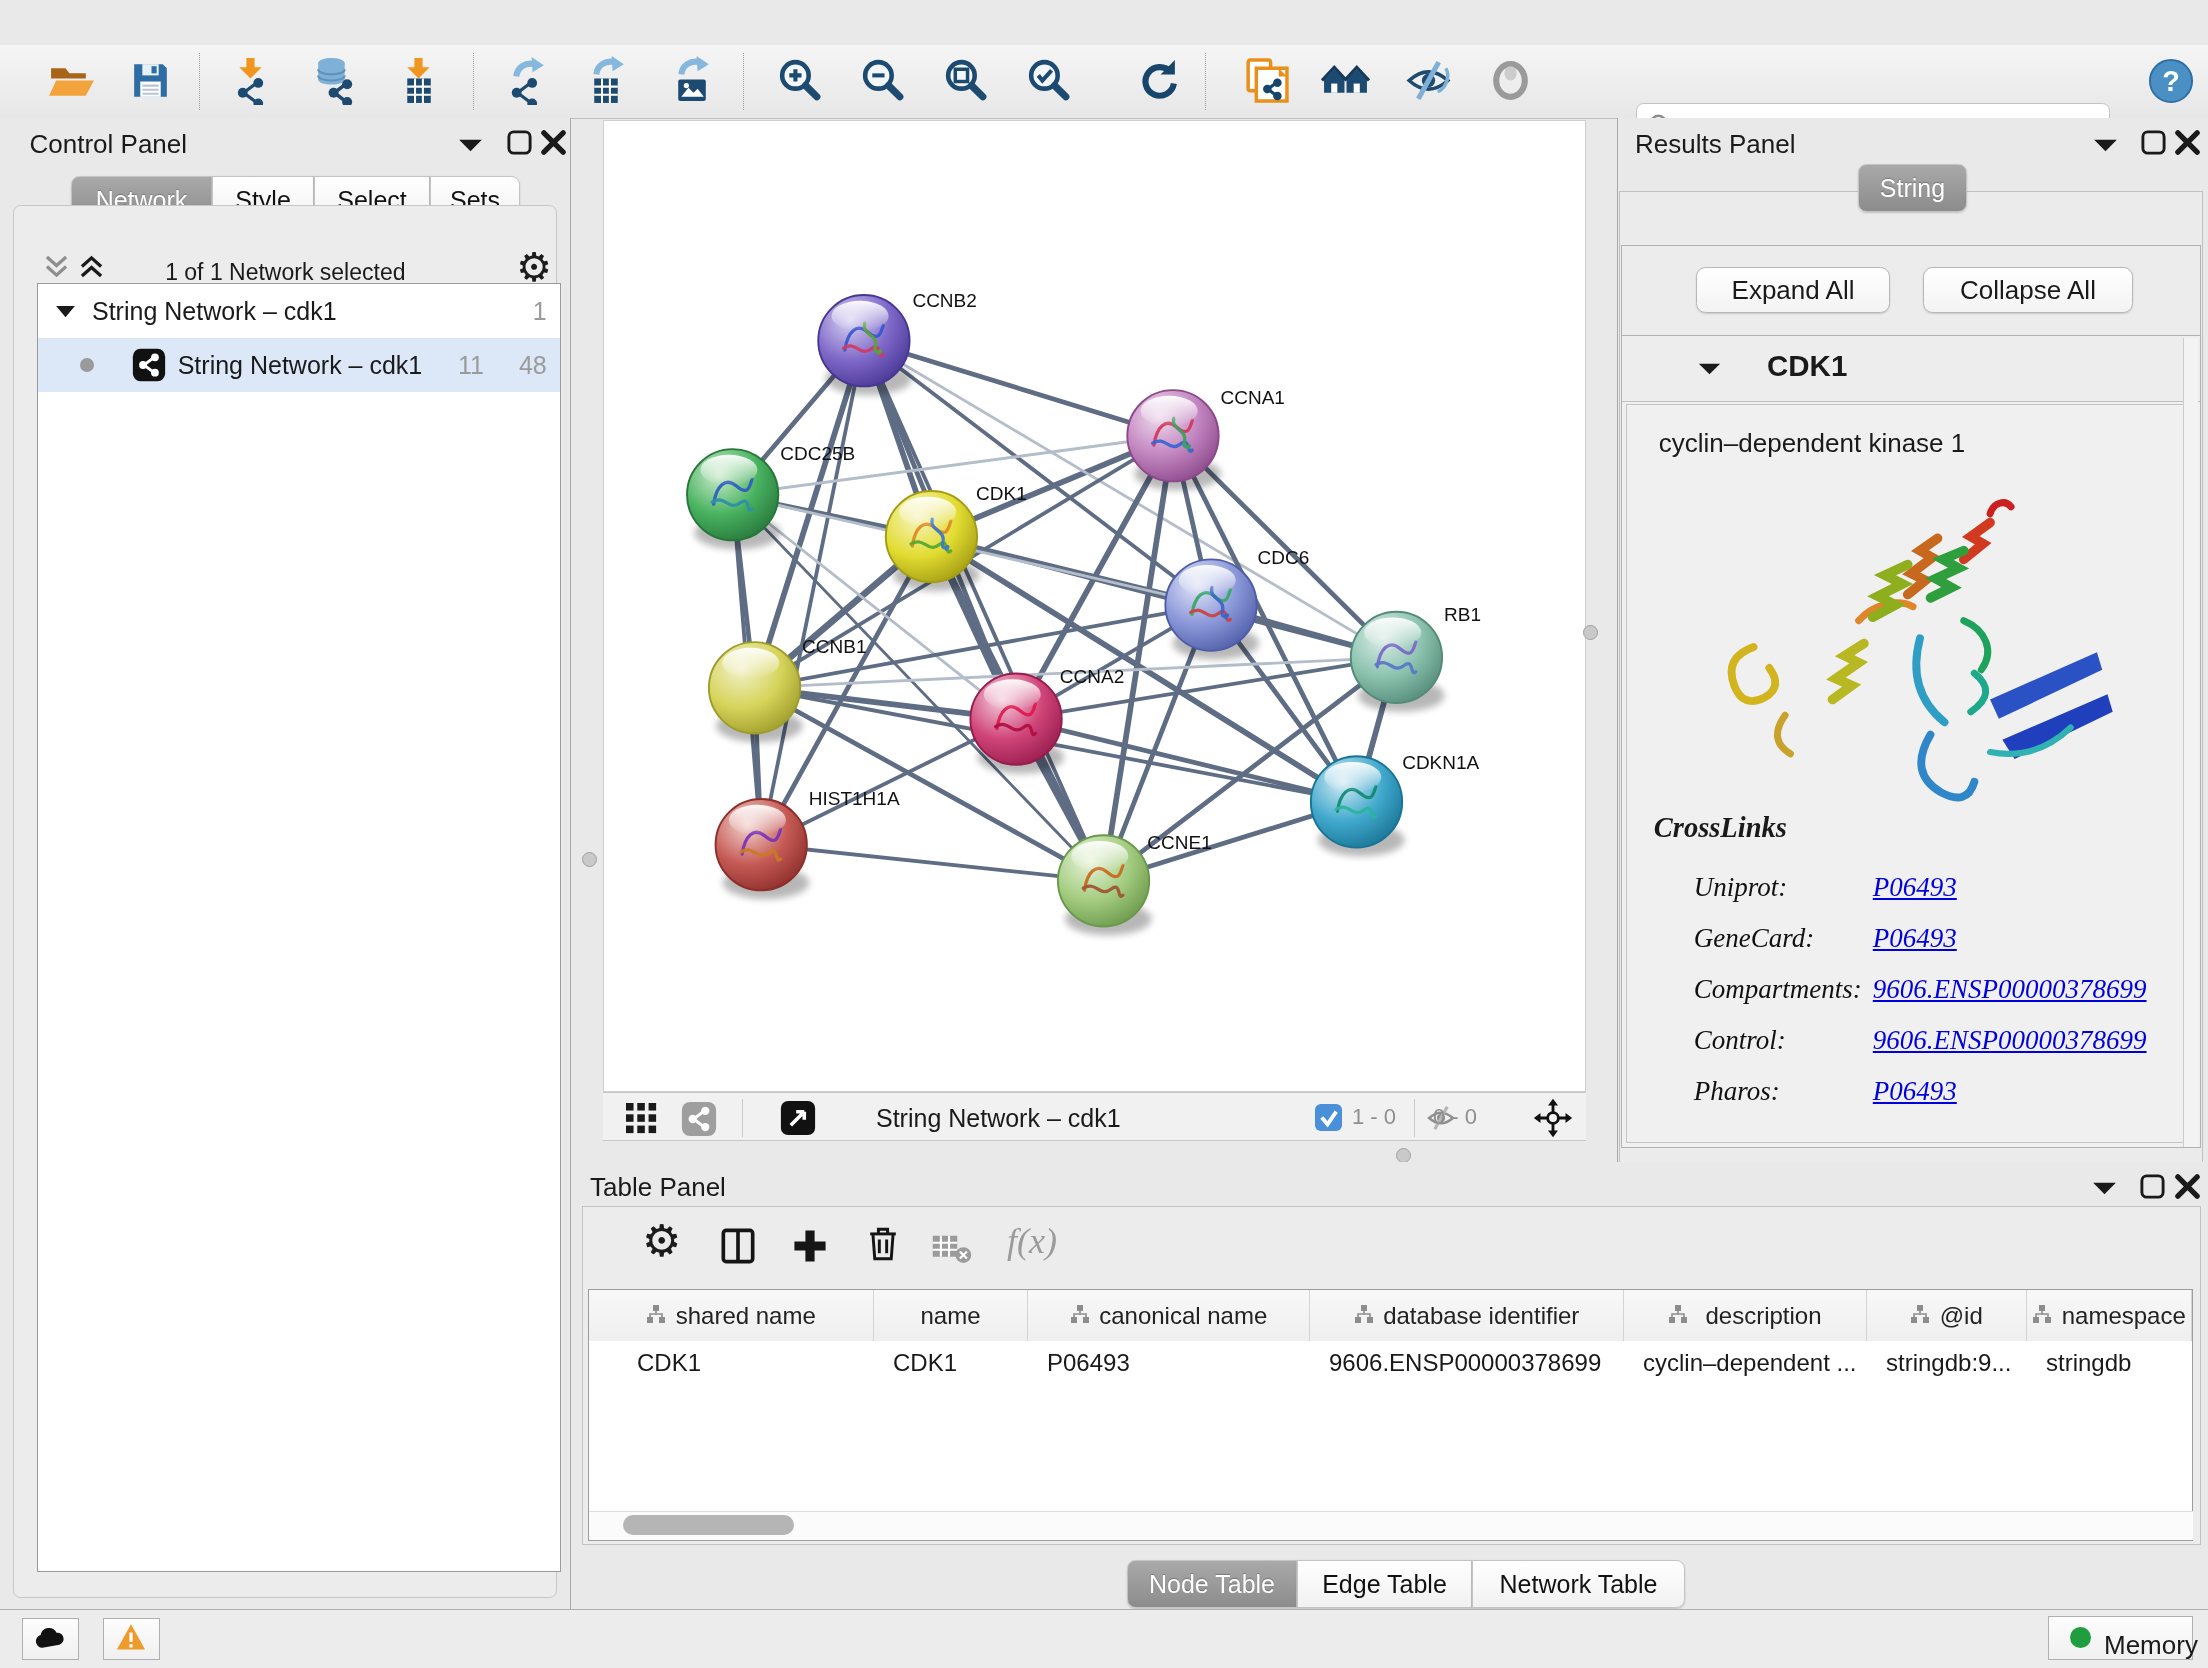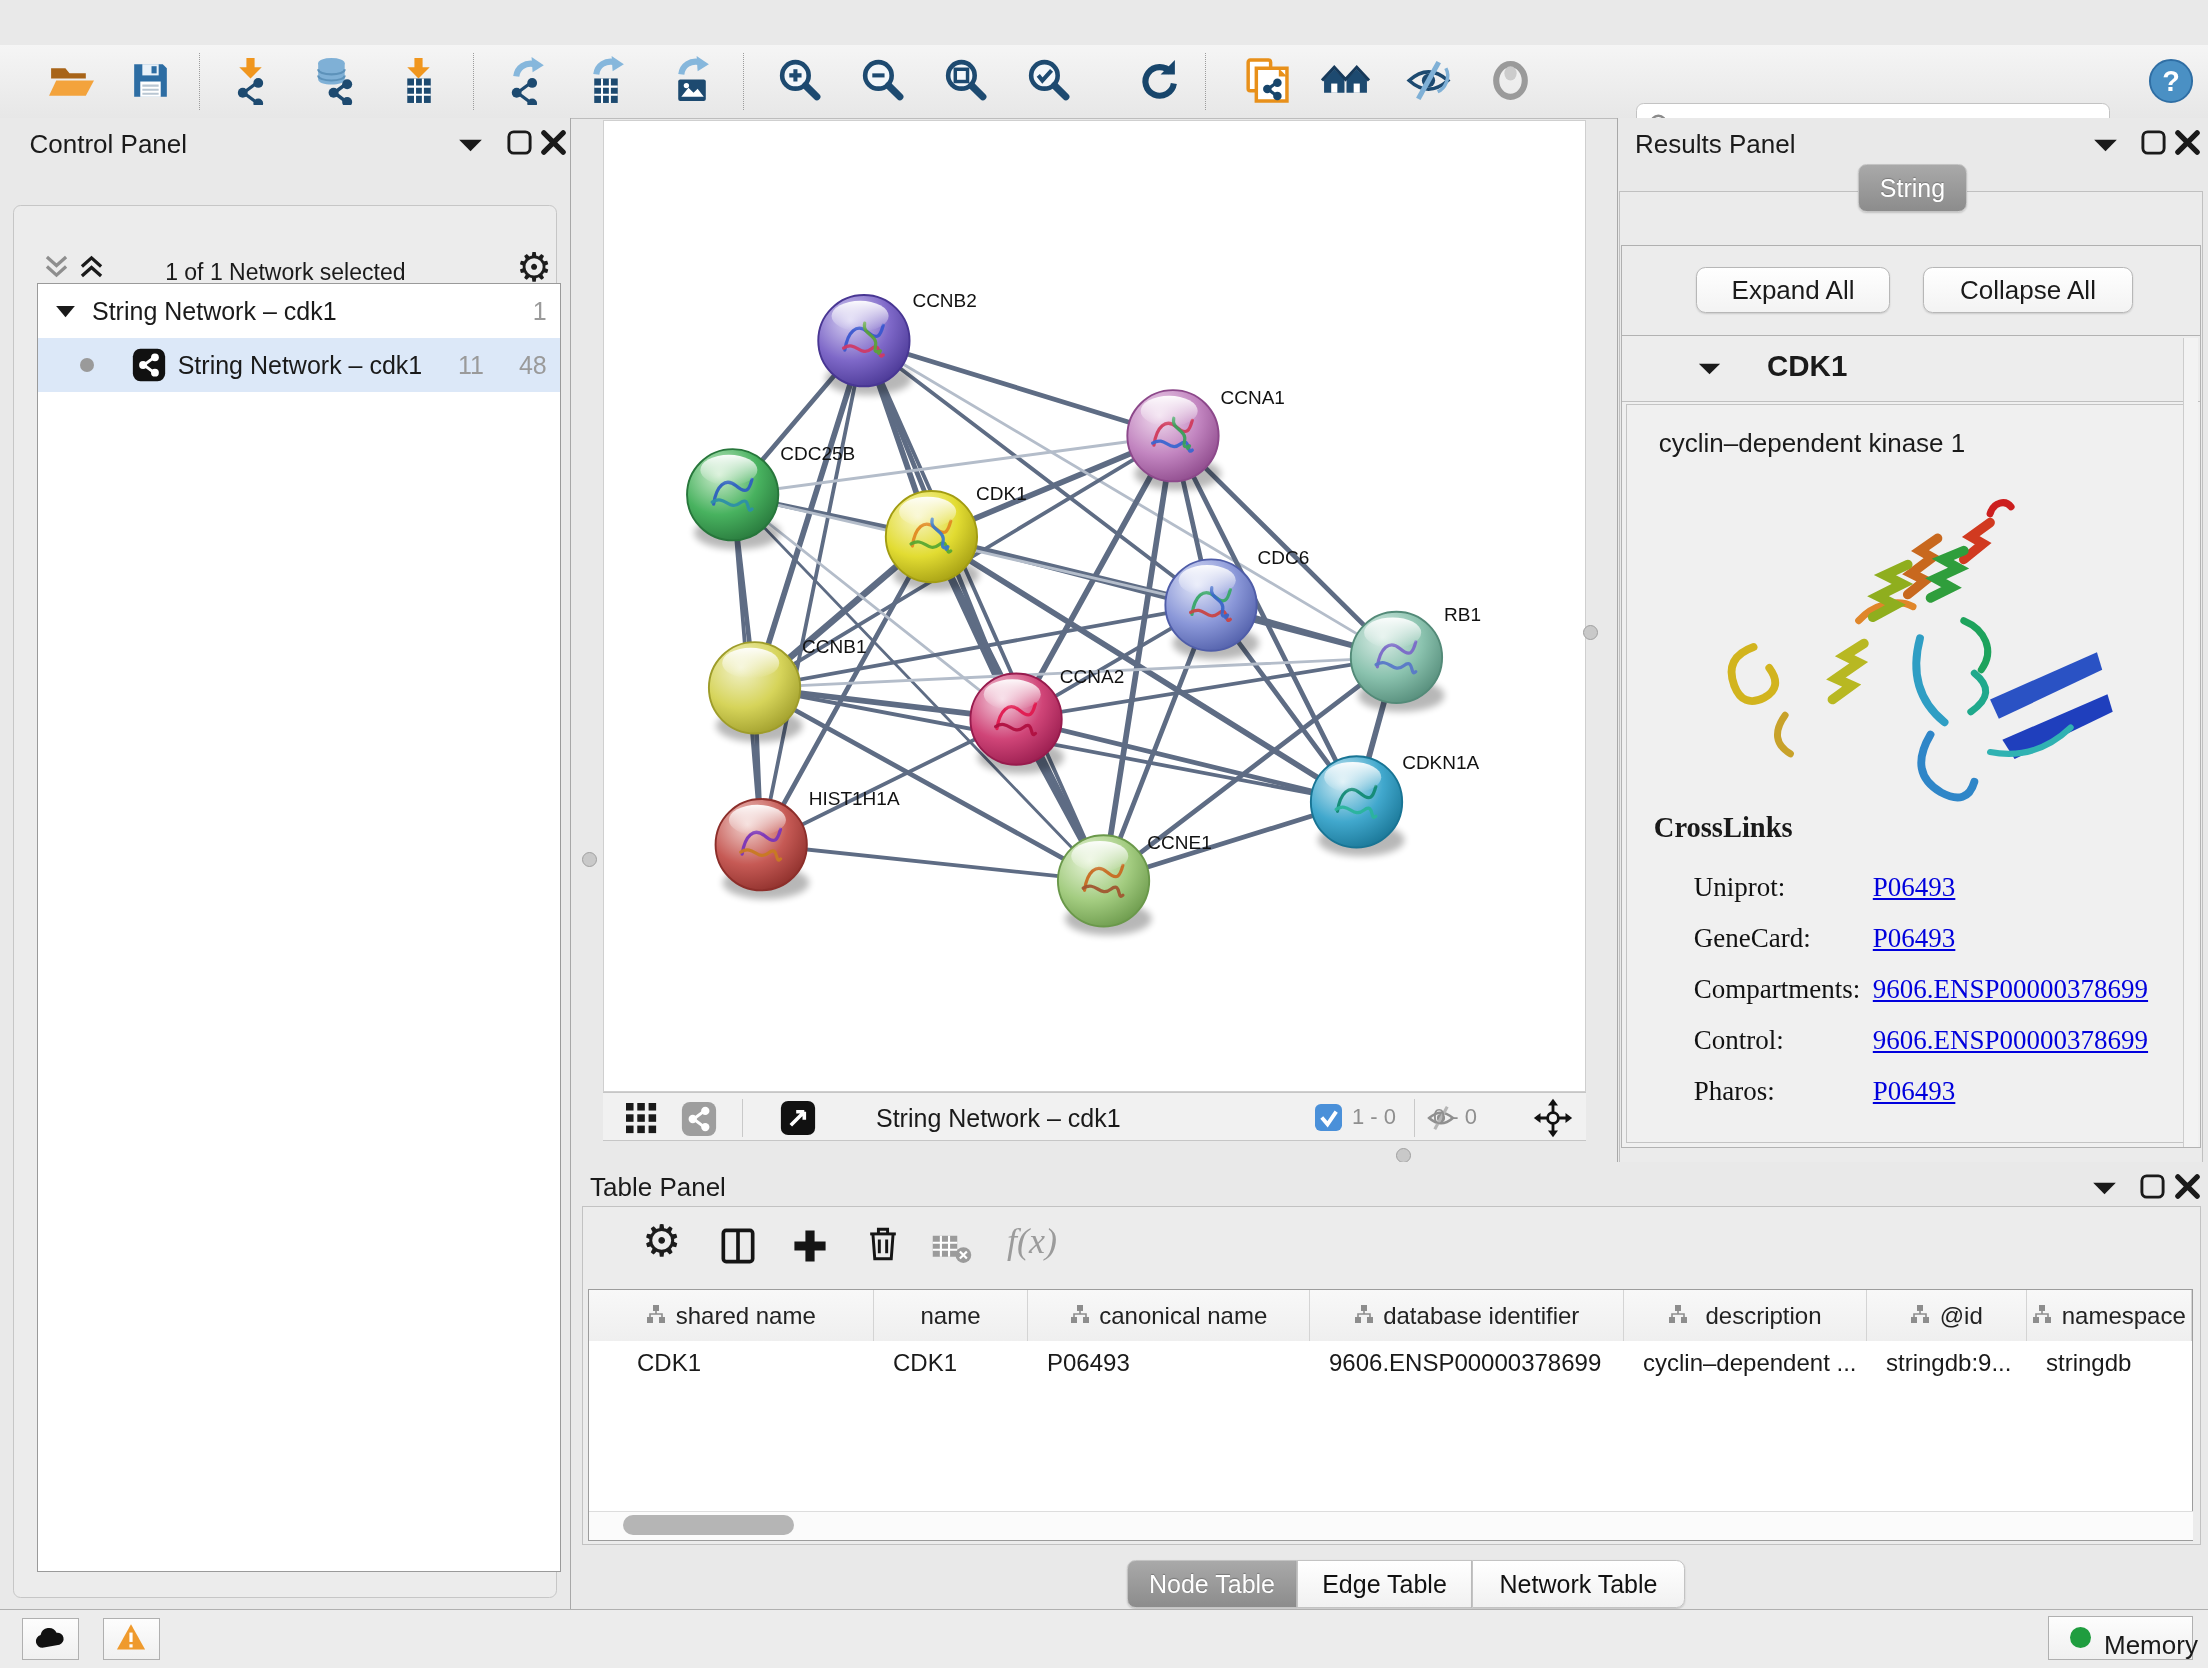--- a/index.html
+++ b/index.html
@@ -33,21 +33,21 @@
   #net-svg{position:absolute;left:0;top:0;}
   .nlabel{font-family:"Liberation Sans",sans-serif;font-size:20px;fill:#111;}
   #net-footer{left:603px;top:1092px;width:983px;height:49px;background:#f1f1f1;border-top:1px solid #c6c6c6;border-bottom:1px solid #c6c6c6;box-sizing:border-box;}
   .fsep{top:5.7px;width:0;height:38px;border-left:1px solid #c9c9c9;}
   .fcount{font-size:22px;color:#8f8f8f;top:10.5px;}
   
   #results{left:1617px;top:118px;width:592px;height:1491px;background:#e9e9e9;border-left:1px solid #a8a8a8;box-sizing:border-box;}
   #rp-box{left:1619px;top:191px;width:584px;height:1410px;background:#ebebeb;border:1px solid #c0c0c0;box-sizing:border-box;}
   .btn{background:linear-gradient(#ffffff,#f3f3f3);border:1px solid #b7b7b7;border-radius:9.5px;font-size:26px;text-align:center;box-shadow:0 1px 1.9px rgba(0,0,0,.15);}
   #rp-content{left:1621px;top:335px;width:580px;height:813px;background:#f0f0f0;border:1px solid #b2b2b2;box-sizing:border-box;}
-  .serif{font-family:"Liberation Serif",serif;}
+  .serif{font-family:"Liberation Serif",serif;font-style:italic;}
   .xl-label{font-size:27px;color:#111;}
   .xl-link{font-size:27px;color:#0000dd;text-decoration:underline;}
   
   #tp-inner{left:582px;top:1206px;width:1617px;height:337px;background:#ececec;border:1px solid #c2c2c2;}
   #tablebox{left:588px;top:1289px;width:1605px;height:252px;background:#fff;border:1px solid #9c9c9c;box-sizing:border-box;}
   .hcell{height:51px;display:flex;align-items:center;justify-content:center;gap:9.5px;border-right:1px solid #d4d4d4;background:linear-gradient(#f8f8f8,#efefef);font-size:24px;color:#222;box-sizing:border-box;overflow:hidden;white-space:nowrap;}
   .tcell{height:44px;line-height:44px;font-size:24px;white-space:nowrap;overflow:hidden;box-sizing:border-box;}
   
   #statusbar{left:0;top:1609px;width:2208px;height:59px;background:#ececec;border-top:1px solid #b0b0b0;}
   .sbtn{background:linear-gradient(#fdfdfd,#f0f0f0);border:1.9px solid #b0b0b0;}
@@ -217,20 +217,26 @@
     <div class="abs panel-title" style="left:29.5px;top:10.5px">Control Panel</div>
     <svg class="abs" style="left:458px;top:19px" width="25" height="17" viewBox="0 0 26 18">
         <path d="M1 3l12 12L25 3z" fill="#1a1a1a"></path>
       </svg>
     <svg class="abs" style="left:506px;top:11.4px" width="27" height="27" viewBox="0 0 28 28">
         <rect x="3" y="3" width="22" height="22" rx="5" fill="none" stroke="#1a1a1a" stroke-width="3"></rect>
       </svg>
     <svg class="abs" style="left:540px;top:11.4px" width="27" height="27" viewBox="0 0 28 28">
         <path d="M4 4L24 24M24 4L4 24" stroke="#1a1a1a" stroke-width="5.5" stroke-linecap="round"></path>
       </svg>
+    <div class="abs seg" style="left:71px;top:58px" id="cp-tabs">
+        <div class="tab sel" style="width: 139px;">Network</div>
+        <div class="tab" style="width: 100px;">Style</div>
+        <div class="tab" style="width: 114px;">Select</div>
+        <div class="tab" style="width: 88px;">Sets</div>
+      </div>
   </div>
   <div class="abs" id="cp-inner">
     <svg class="abs" style="left:29.5px;top:49px" width="25" height="23" viewBox="0 0 26 24">
         <g fill="none" stroke="#8e8e8e" stroke-width="3.4">
           <path d="M3 2l10 9 10-9M3 12l10 9 10-9"></path>
         </g>
       </svg>
     <svg class="abs" style="left:65px;top:49px" width="25" height="23" viewBox="0 0 26 24">
         <g fill="none" stroke="#1a1a1a" stroke-width="3.4">
           <path d="M3 22l10-9 10 9M3 12l10-9 10 9"></path>

